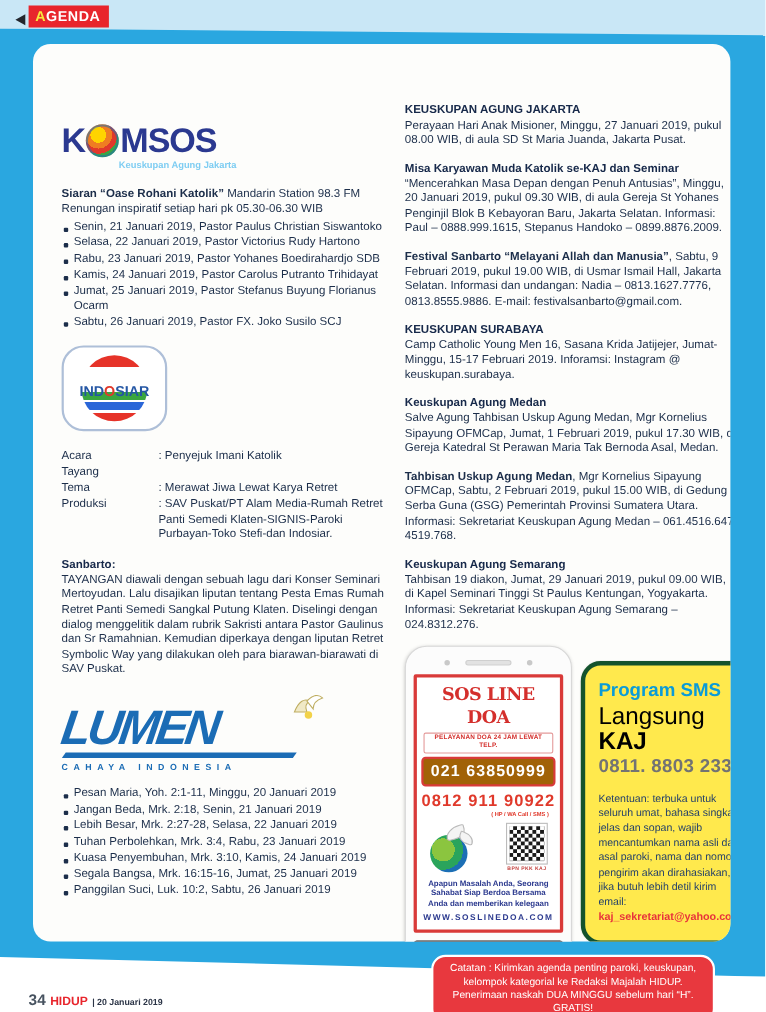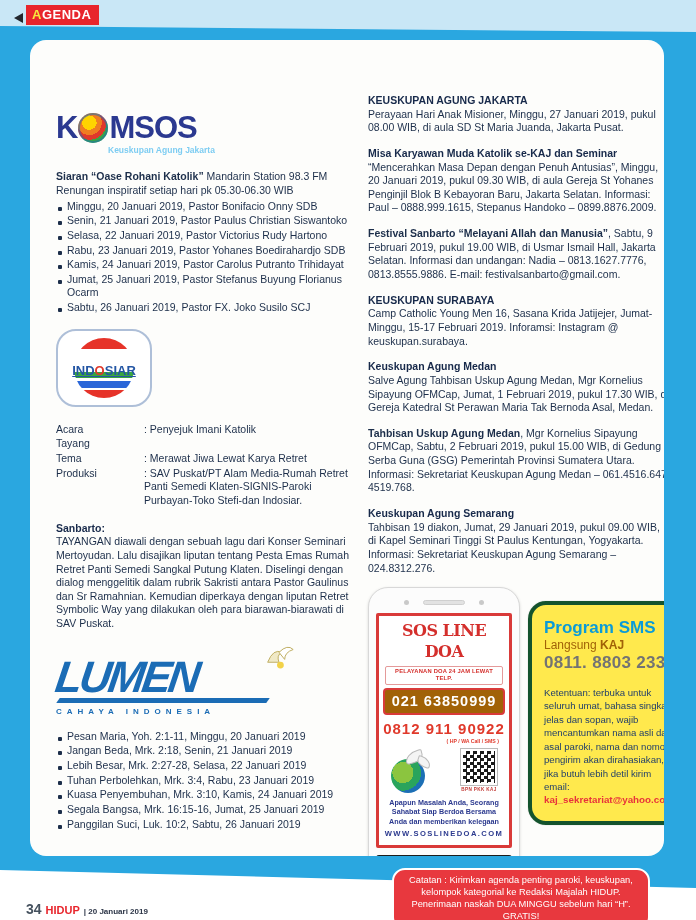--- a/index.html
+++ b/index.html
@@ -42,21 +42,21 @@
     background:radial-gradient(circle at 38% 32%, #ffd400 0 26%, #ef7d22 26% 45%, #e0392b 45% 62%, #3aa544 62% 80%, #1c6fb5 80% 100%);
     box-shadow: inset 0 0 0 2px rgba(28,111,181,.55); }
   .komsos-sub { color:#7ecdf2; font-size:8.5px; font-weight:bold; margin:-3px 0 0 52px; }
 
   
   .indosiar { width:96px; height:78px; border:2px solid #aebfd8; border-radius:20px; background:#fff;
     margin:14px 0 16px 0; position:relative; display:flex; align-items:center; justify-content:center; }
   .indosiar-circle { width:60px; height:60px; border-radius:50%; overflow:hidden;
     background:linear-gradient(180deg,#e63329 0 18%, #fff 18% 36%, #fff 36% 56%, #3aa63f 56% 67%, #fff 67% 71%, #2a66d8 71% 83%, #fff 83% 87%, #e63329 87% 100%); }
   .indosiar-text { position:absolute; top:32px; left:0; right:0; text-align:center; background:transparent;
-    font-weight:bold; font-size:13px; color:#2456a4; letter-spacing:0;text-decoration:underline; }
+    font-weight:bold; font-size:13px; color:#2456a4; letter-spacing:0; }
   .indosiar-text .red-o { color:#e0392b; }
 
   
   .details { margin:2px 0 14px 0; }
   .details .row { display:flex; margin-bottom:1px; }
   .details .lbl { width:88px; flex:none; }
   .details .val { flex:1; white-space:pre-line; }
 
   
   .lumen { margin:26px 0 12px 0; position:relative; width:230px; }
@@ -94,21 +94,21 @@
   .qr-cap { color:#c23a36; font-size:4.6px; font-weight:bold; margin-top:2px; letter-spacing:.4px; }
   .sos-tagline { color:#2c3a8f; font-weight:bold; font-size:7.2px; line-height:1.3; margin-top:3px; }
   .sos-web { color:#2c3a8f; font-weight:bold; font-size:7.6px; letter-spacing:1.4px; margin-top:3px; }
   .phone-nav { margin-top:7px; background:#1c1c1c; border-radius:3px; height:24px;
     display:flex; align-items:center; justify-content:center; gap:22px; color:#6d6d6d; font-size:10px; }
 
   .sms-box { flex:1; background:#ffe94d; border:4px solid #14532d; border-radius:18px; margin-left:8px;
     margin-top:14px; margin-right:-22px; padding:12px 12px 14px 12px; position:relative; z-index:3;
     box-shadow:0 0 0 1px rgba(0,0,0,.04); }
   .sms-title { color:#0a9bd8; font-weight:bold; font-size:17px; }
-  .sms-line2 { color:#a16207; font-size:12px; line-height:1.05; }
+  .sms-line2 { color:#000000; font-size:22px; line-height:1.05; }
   .sms-number { color:#737373; font-weight:bold; font-size:17px; letter-spacing:.3px; }
   .sms-body { color:#223f6a; font-size:9.6px; line-height:1.4; margin-top:12px; }
   .sms-email { color:#e8333b; font-weight:bold; font-size:9.8px; margin-top:1px; }
 
   
   .footer { position:absolute; left:26px; top:901px; display:flex; align-items:baseline; gap:4px; z-index:4; }
   .footer .pg { font-weight:bold; font-size:14px; color:#46525f; }
   .footer .mag { font-weight:bold; font-size:11px; color:#e8252c; }
   .footer .dt { font-size:8px; font-weight:bold; color:#2b3446; }
 
@@ -137,21 +137,20 @@
           <span class="komsos-globe"></span>
           <span class="komsos-txt">MSOS</span>
         </div>
         <div class="komsos-sub">Keuskupan Agung Jakarta</div>
       </div>
 
       <div class="sec">
         <div><b>Siaran “Oase Rohani Katolik”</b><span> Mandarin Station 98.3 FM</span></div>
         <div>Renungan inspiratif setiap hari pk 05.30-06.30 WIB</div>
         <ul class="dotlist">
-          <li>Minggu, 20 Januari 2019, Pastor Bonifacio Onny SDB</li>
           <li>Senin, 21 Januari 2019, Pastor Paulus Christian Siswantoko</li>
           <li>Selasa, 22 Januari 2019, Pastor Victorius Rudy Hartono</li>
           <li>Rabu, 23 Januari 2019, Pastor Yohanes Boedirahardjo SDB</li>
           <li>Kamis, 24 Januari 2019, Pastor Carolus Putranto Trihidayat</li>
           <li>Jumat, 25 Januari 2019, Pastor Stefanus Buyung Florianus Ocarm</li>
           <li>Sabtu, 26 Januari 2019, Pastor FX. Joko Susilo SCJ</li>
         </ul>
       </div>
 
       <div class="indosiar">

